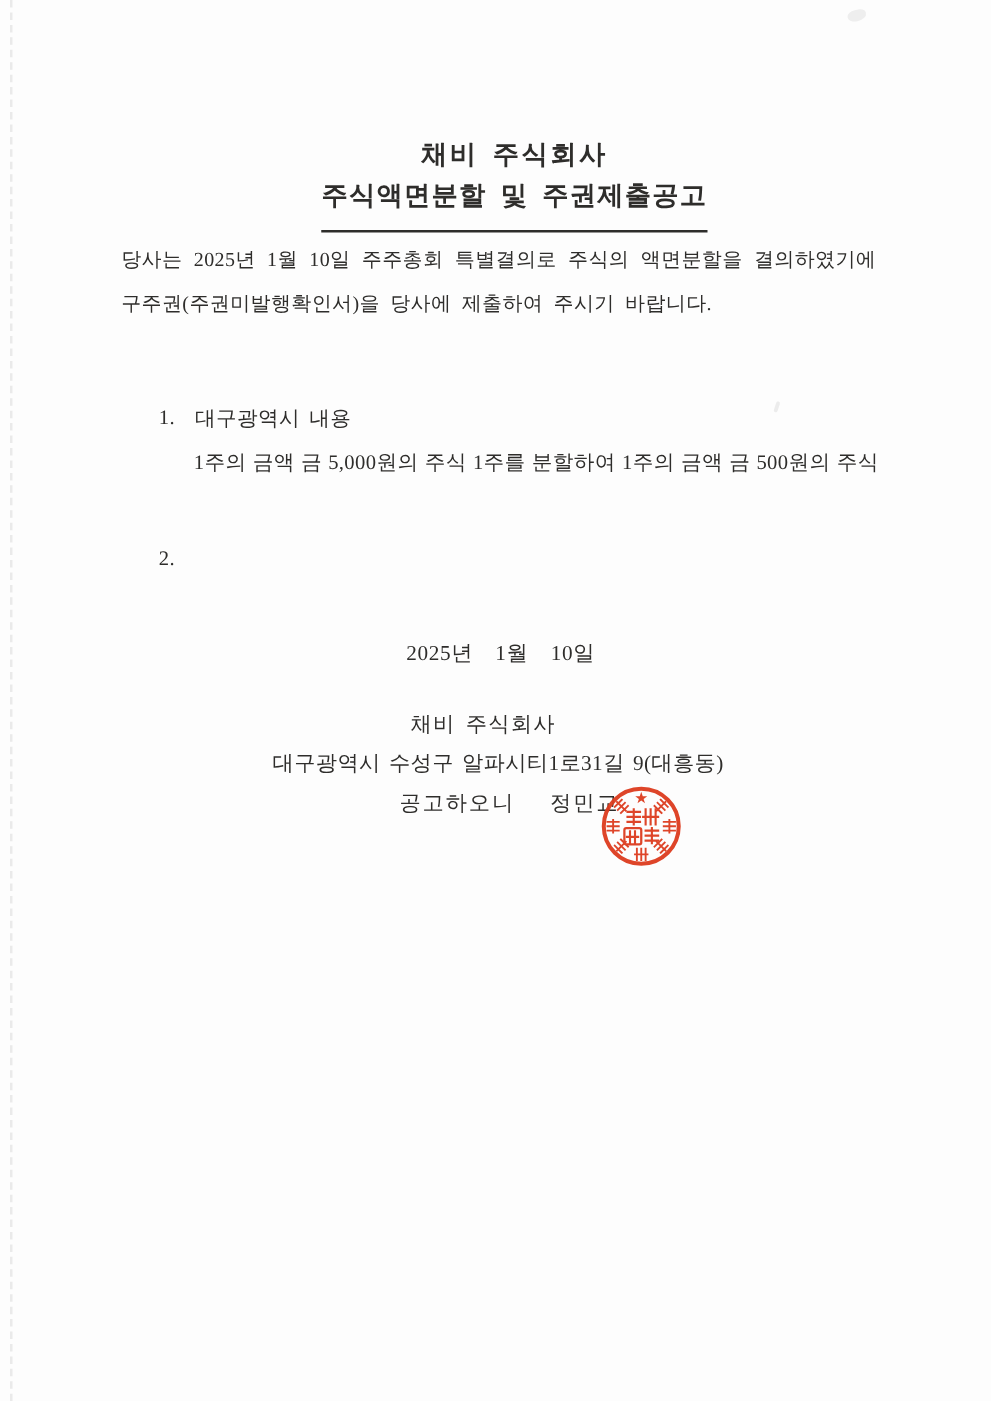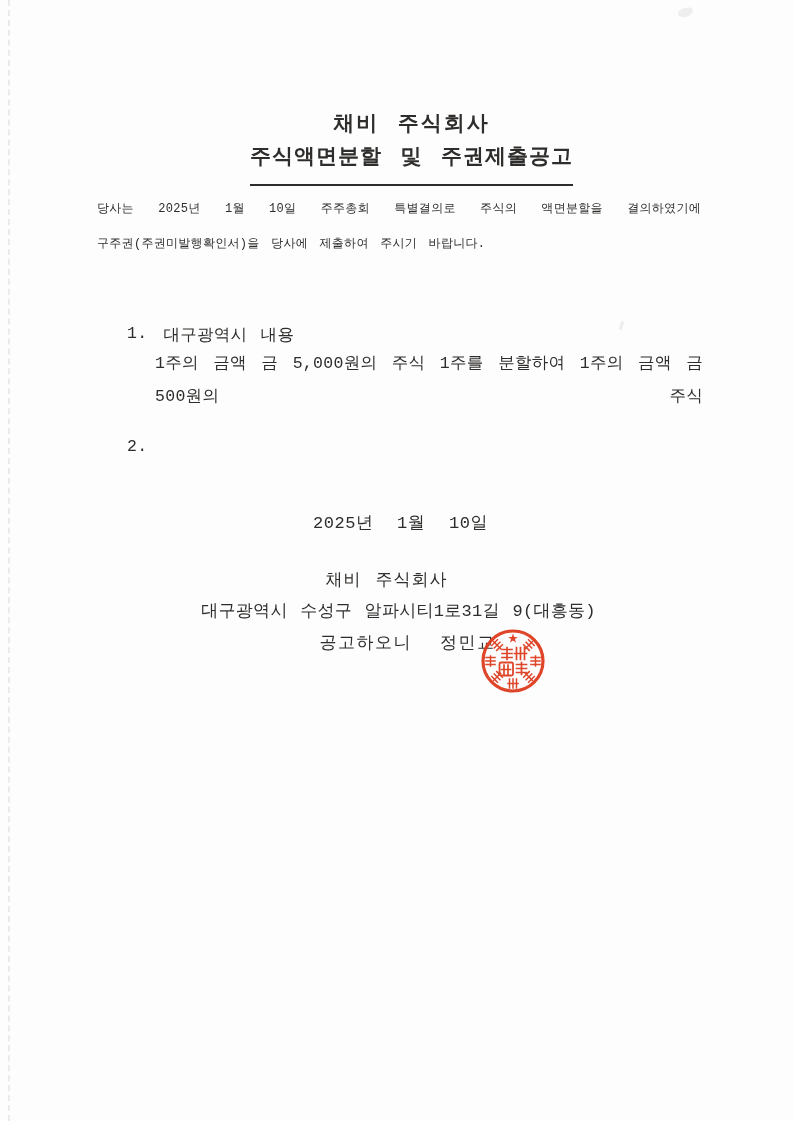--- a/index.html
+++ b/index.html
@@ -1,51 +1,51 @@
 <!DOCTYPE html>
 <html style="--paper: #fdfdfd; --ink: #2e2d2b; --seal: #dd3c1e; --artifact: #d8d8d8;"><head>
 <meta charset="utf-8">
 <style>
   html,body{margin:0;padding:0;background:#fff;}
   .page{
     position:relative;
     width:793px;height:1121px;
     background:var(--paper,#fdfdfd);
     color:var(--ink,#2e2d2b);
-    font-family:Liberation Mono, monospace;
+    font-family:Liberation Serif, serif;
     overflow:hidden;
   }
   
   .scan-edge{position:absolute;left:8px;top:0;height:1121px;width:0;
     border-left:2px dashed var(--artifact,#d8d8d8);opacity:.5;}
   .smudge{position:absolute;left:678px;top:8px;width:15px;height:9px;
     background:var(--artifact,#d8d8d8);opacity:.4;
     border-radius:50% 40% 60% 50%;transform:rotate(-12deg);}
   .tick{position:absolute;left:620px;top:321px;width:3px;height:9px;
     background:var(--artifact,#d8d8d8);opacity:.45;border-radius:2px;transform:rotate(18deg);}
 
   
   .doc-company{position:absolute;top:109px;left:15px;width:100%;margin:0;
     text-align:center;font-size:21px;font-weight:700;letter-spacing:2px;word-spacing:4px;}
   .doc-title{position:absolute;top:142px;left:15px;width:100%;margin:0;
     text-align:center;font-size:21px;font-weight:700;letter-spacing:1px;word-spacing:5px;}
   .doc-title .u{display:inline-block;border-bottom:2px solid var(--ink,#2e2d2b);padding-bottom:14px;}
 
   
   .intro{position:absolute;top:192px;left:97px;width:604px;
-    font-size:12px;line-height:34.5px;letter-spacing:.3px;}
+    font-size:16px;line-height:34.5px;letter-spacing:.3px;}
   .jline{text-align:justify;text-align-last:justify;}
   .intro .nline{word-spacing:4px;}
 
   
   .item{position:absolute;left:127px;font-size:16.5px;letter-spacing:.3px;}
   .item-head{display:flex;gap:16px;white-space:nowrap;}
   .item-title{word-spacing:3px;}
   .item1{top:324px;width:576px;}
-  .item1 .item-body{margin-left:28px;margin-top:1px;width:548px;line-height:33px;}
+  .item1 .item-body{margin-left:28px;margin-top:7px;width:548px;line-height:33px;}
   .item1 .item-body .nline{word-spacing:4px;}
   .item2{top:437px;width:576px;}
 
   
   .date-line{position:absolute;top:511px;left:4px;width:100%;text-align:center;
     font-size:17px;word-spacing:13px;letter-spacing:.5px;}
   .footer-company{position:absolute;top:568px;left:-10px;width:100%;text-align:center;
     font-size:17px;word-spacing:3px;letter-spacing:1px;}
   .footer-address{position:absolute;top:599px;left:2px;width:100%;text-align:center;
     font-size:17px;word-spacing:2px;letter-spacing:.3px;}

